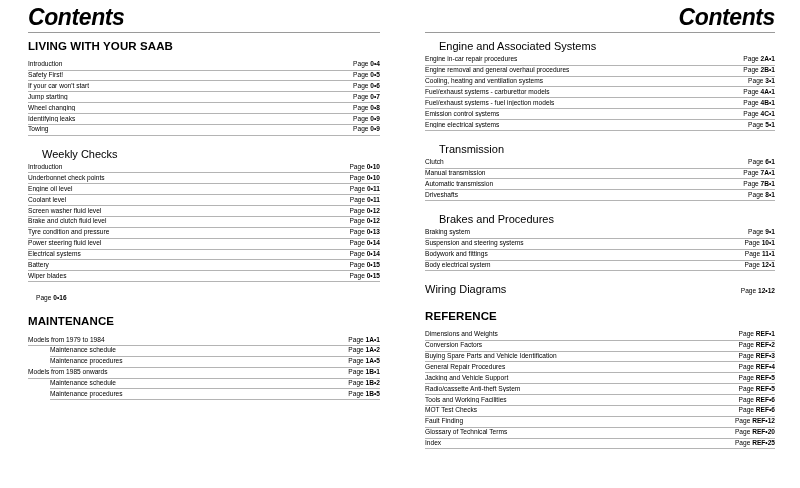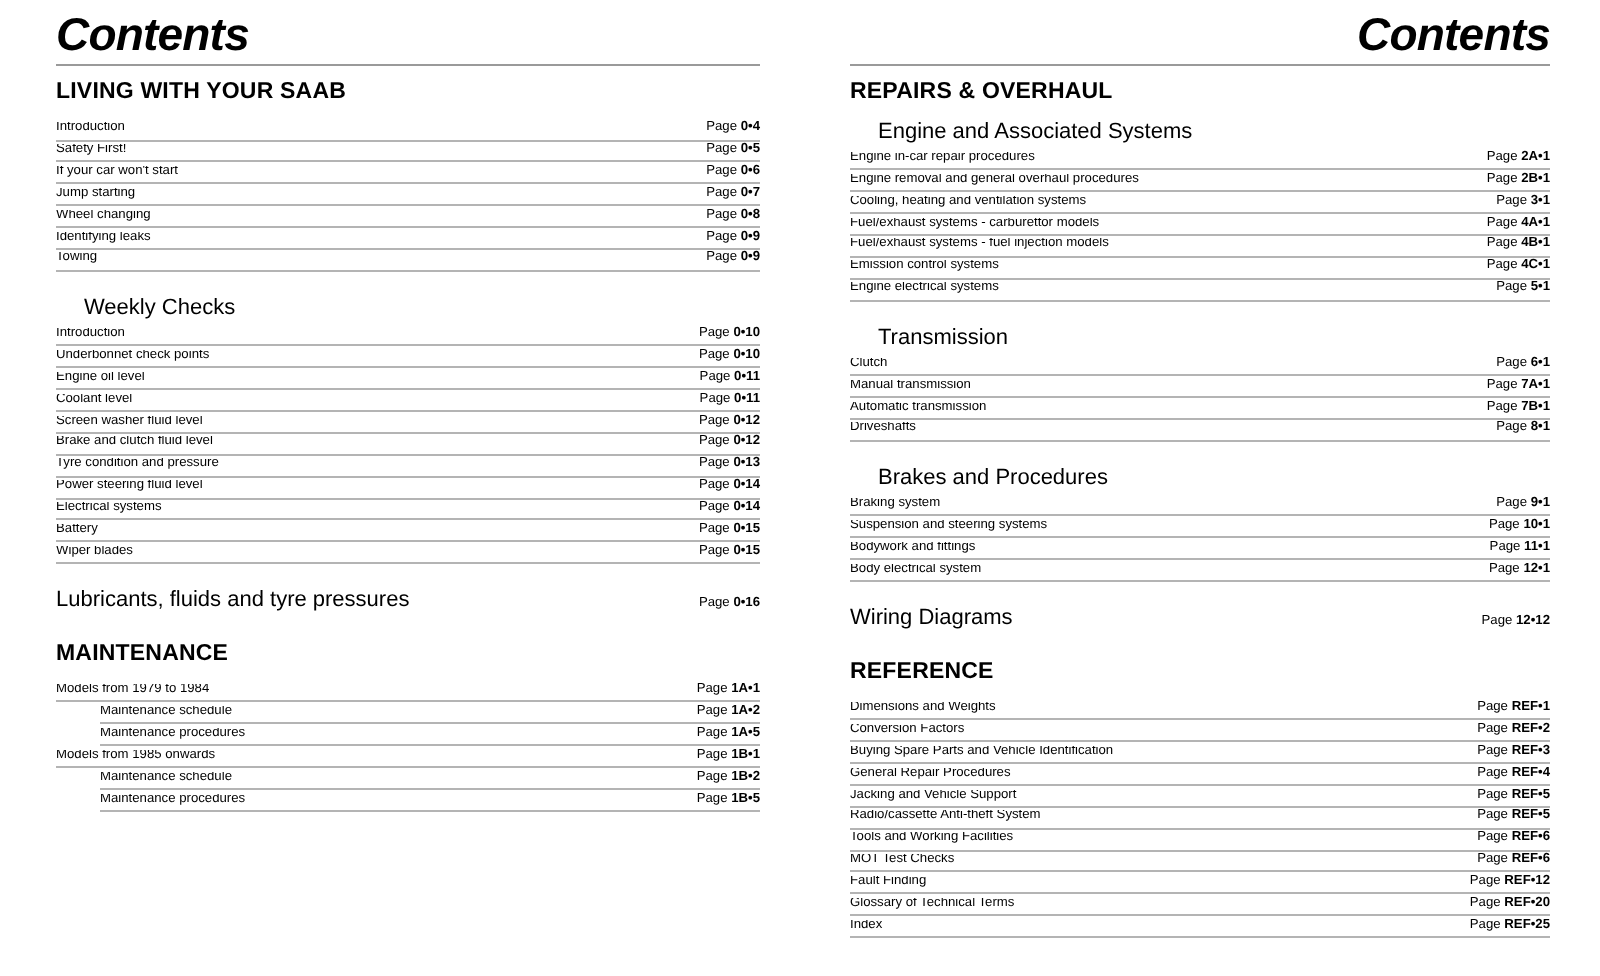--- a/index.html
+++ b/index.html
@@ -205,21 +205,20 @@
           <span class="title">Battery</span>
           <span class="pageno"><span>Page</span> <b>0•15</b></span>
         </div>
         <div class="entry">
           <span class="title">Wiper blades</span>
           <span class="pageno"><span>Page</span> <b>0•15</b></span>
         </div>
       </div>
 
       <div class="big-entry gap">
-        <span class="title">Lubricants, fluids and tyre pressures</span>
         <span class="pageno"><span>Page</span> <b>0•16</b></span>
       </div>
 
       <div class="section-head spaced-top">MAINTENANCE</div>
 
       <div>
         <div class="entry">
           <span class="title">Models from 1979 to 1984</span>
           <span class="pageno"><span>Page</span> <b>1A•1</b></span>
         </div>
@@ -245,21 +244,20 @@
         </div>
       </div>
 
     </div>
 
     <div class="col right">
 
       <div class="contents-title">Contents</div>
       <div class="banner-rule"></div>
 
-      <div class="section-head">REPAIRS &amp; OVERHAUL</div>
 
       <div class="group-head">Engine and Associated Systems</div>
       <div>
         <div class="entry">
           <span class="title">Engine in-car repair procedures</span>
           <span class="pageno"><span>Page</span> <b>2A•1</b></span>
         </div>
         <div class="entry">
           <span class="title">Engine removal and general overhaul procedures</span>
           <span class="pageno"><span>Page</span> <b>2B•1</b></span>

